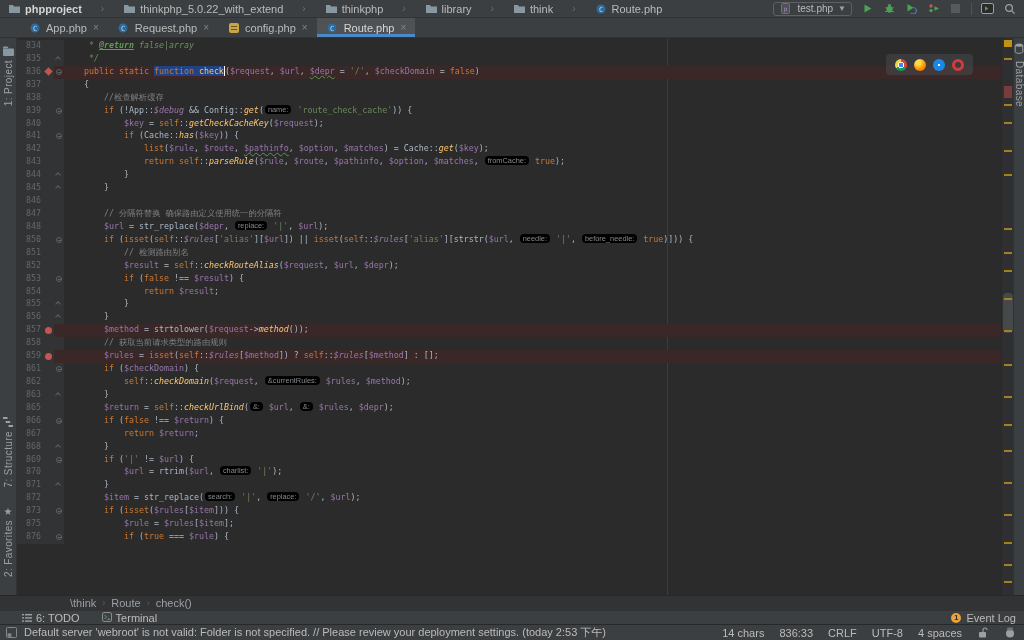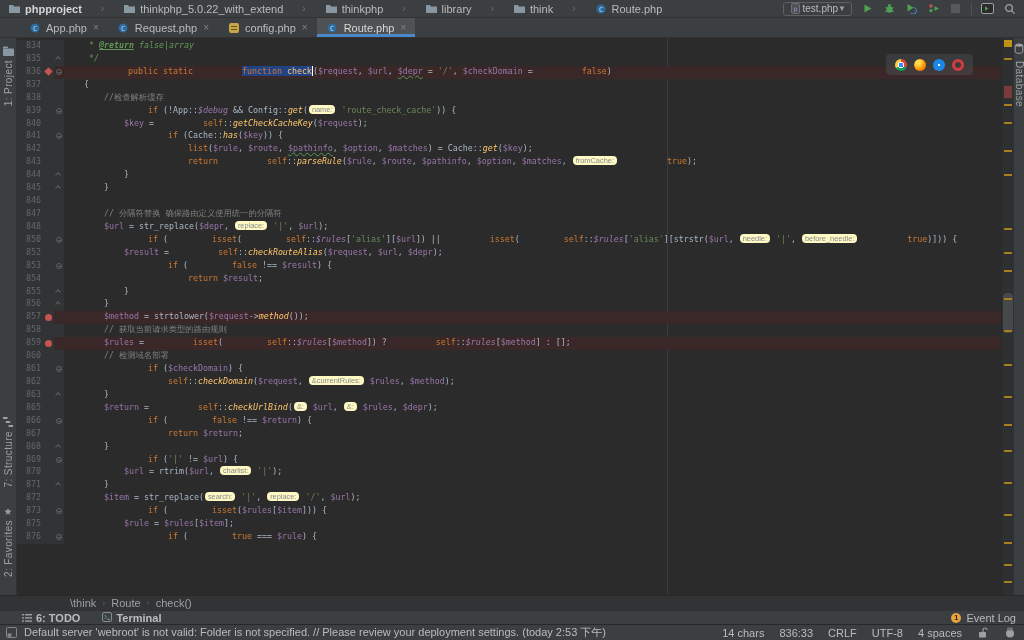--- a/index.html
+++ b/index.html
@@ -6,21 +6,21 @@
   html,body { background:#1e1e1e; }
   .app { position:relative; width:1024px; height:640px; background:#2B2B2B; font-family:"Liberation Sans",sans-serif; overflow:hidden; user-select:none; }
 
   
   .navbar { height:18px; background:#3C3F41; border-bottom:1px solid #323232; display:flex; align-items:center; padding:0 8px 0 8px; }
   .crumbs { display:flex; align-items:center; gap:17px; font-size:11px; color:#BBBBBB; white-space:nowrap; }
   .crumb { display:inline-flex; align-items:center; gap:4px; cursor:pointer; }
   .crumb.bold .crumb-label { font-weight:bold; color:#D5D5D5; }
   .crumb-sep { color:#6E6E6E; font-size:10px; margin:0 2px; }
   .nav-right { margin-left:auto; display:flex; align-items:center; gap:9px; }
-  .run-config { display:flex; align-items:center; border:1px solid #5E6163; border-radius:3px; height:14px; padding:0 5px; font-size:10px; color:#BBBBBB; }
+  .run-config { display:flex; align-items:center; gap:5px; border:1px solid #5E6163; border-radius:3px; height:14px; padding:0 5px; font-size:10px; color:#BBBBBB; }
   .run-config .dd { font-size:8px; color:#9DA0A3; }
   .nav-ico { display:inline-flex; align-items:center; justify-content:center; width:13px; height:13px; }
   .nav-div { width:1px; height:12px; background:#515355; }
   .stop-dim { opacity:.55; }
 
   
   .tabbar { height:20px; background:#3C3F41; border-bottom:1px solid #323232; display:flex; align-items:stretch; padding-left:19px; }
   .tab { display:flex; align-items:center; gap:5px; padding:0 9px; font-size:11px; color:#BBBBBB; cursor:pointer; position:relative; }
   .tab .tab-close { color:#7E8486; font-size:10px; margin-left:1px; }
   .tab.active { background:#4E5254; box-shadow:inset 0 -3px 0 #4A88C7; color:#D8D8D8; }
@@ -47,33 +47,33 @@
   .code-line.hl .code, .code-line.hl .fold-slot { background:#3A2828; }
   .bp { position:absolute; left:1px; top:2.5px; width:7px; height:7px; background:#C75450; }
   .bp.circle { border-radius:50%; }
   .bp.diamond { transform:rotate(45deg) scale(.85); }
   .fold { position:absolute; left:2px; }
   .fold.fs { top:3px; width:6px; height:6px; border:1px solid #5F6265; border-radius:50%; }
   .fold.fs::after { content:""; position:absolute; left:1px; top:2px; width:3px; height:1px; background:#5F6265; }
   .fold.fe { top:4px; width:4px; height:4px; border-left:1px solid #5F6265; border-top:1px solid #5F6265; transform:rotate(45deg); }
 
   
-  .tk.k  { color:#CC7832;margin-left:44px; }
+  .tk.k  { color:#CC7832; }
   .tk.v  { color:#9876AA; }
   .tk.vi { color:#9876AA; font-style:italic; }
   .tk.s  { color:#6A8759; }
   .tk.c  { color:#808080; }
   .tk.d  { color:#629755; font-style:italic; }
   .tk.dt { color:#629755; font-style:italic; font-weight:bold; text-decoration:underline; }
   .tk.fn { color:#FFC66D; font-style:italic; }
   .tk.fd { color:#FFC66D; }
   .tk.t  { color:#A9B7C6; }
   .tk.sel { background:#214283; }
   .tk.typo { text-decoration:underline wavy #549954; text-decoration-thickness:1px; }
-  .tk.h { display:inline-block; background:#fef9c3; color:#868A8E; border-radius:4px; font-size:7.4px; line-height:9px; padding:0 3px; margin:0 1px; transform:translateY(-1px); font-family:"Liberation Sans",sans-serif;text-align:center; }
+  .tk.h { display:inline-block; background:#000000; color:#868A8E; border-radius:4px; font-size:7.4px; line-height:9px; padding:0 3px; margin:0 1px; transform:translateY(-1px); font-family:"Liberation Sans",sans-serif;text-align:center; }
   .caret { display:inline-block; width:1px; height:10px; background:#FFFFFF; vertical-align:-2px; }
 
   
   .browser-bar { position:absolute; top:16px; right:28px; height:21px; background:rgba(73,75,77,.5); border-radius:4px; display:flex; align-items:center; gap:7px; padding:0 9px; }
   .bicon { width:12px; height:12px; border-radius:50%; cursor:pointer; }
   .bicon.chrome { background:radial-gradient(circle at 50% 50%, #4285F4 0 30%, #FFFFFF 30% 38%, rgba(0,0,0,0) 38%), conic-gradient(#DB4437 0 33%, #0F9D58 33% 66%, #FFCD40 66% 100%); }
   .bicon.firefox { background:radial-gradient(circle at 35% 30%, #FFDB4D 0 20%, #FF9500 55%, #D96000 100%); }
   .bicon.safari { background:radial-gradient(circle at 50% 50%, #E8F4FD 0 18%, #1B88E7 18%); }
   .bicon.opera { background:transparent; border:3px solid #D23C3F; width:12px; height:12px; }
 
@@ -84,21 +84,21 @@
   .smark.err { background:#7A3B3B; height:12px; }
   .sthumb { position:absolute; left:1px; width:10px; height:40px; background:#4A4D4F; border-radius:4px; opacity:.85; }
 
   
   .bcrumbs { height:15px; background:#313335; border-top:1px solid #282828; display:flex; align-items:center; padding-left:70px; gap:6px; font-size:11px; color:#9DA0A3; }
   .bcrumb { cursor:pointer; }
   .bcrumb-sep { color:#5F6265; font-size:9px; }
 
   
   .twbar { height:14px; background:#3C3F41; border-top:1px solid #323232; display:flex; align-items:center; font-size:11px; color:#BBBBBB; padding:0 8px 0 22px; }
-  .twbtn { display:flex; align-items:center; gap:4px; margin-right:22px; cursor:pointer;font-weight:bold; }
+  .twbtn { display:flex; align-items:center; gap:4px; margin-right:22px; cursor:pointer; }
   .tw-right { margin-left:auto; display:flex; align-items:center; gap:5px; cursor:pointer; }
   .badge { width:10px; height:10px; border-radius:50%; background:#E8A33D; color:#2B2B2B; font-size:7.5px; font-weight:bold; display:flex; align-items:center; justify-content:center; }
 
   
   .statusbar { height:16px; background:#3C3F41; border-top:1px solid #282828; display:flex; align-items:center; font-size:11px; color:#BBBBBB; padding:0 8px 0 5px; }
   .sb-msg { margin-left:7px; flex:1; white-space:nowrap; overflow:hidden; text-overflow:ellipsis; color:#BBBBBB; }
   .sb-right { display:flex; align-items:flex-end; gap:15px; margin-left:12px; }
   .sb-item { cursor:pointer; white-space:nowrap; }
   .sb-ico { display:inline-flex; width:12px; height:12px; align-items:center; justify-content:center; cursor:pointer; }
 </style>
@@ -312,29 +312,29 @@
           <div class="code-line"><div class="lnum">840</div><div class="bp-slot"></div><div class="fold-slot"></div><div class="code"><span class="tk t">            </span><span class="tk v">$key</span><span class="tk t"> = </span><span class="tk k">self</span><span class="tk t">::</span><span class="tk fn">getCheckCacheKey</span><span class="tk t">(</span><span class="tk v">$request</span><span class="tk t">);</span></div></div>
           <div class="code-line"><div class="lnum">841</div><div class="bp-slot"></div><div class="fold-slot"><span class="fold fs"></span></div><div class="code"><span class="tk t">            </span><span class="tk k">if</span><span class="tk t"> (Cache::</span><span class="tk fn">has</span><span class="tk t">(</span><span class="tk v">$key</span><span class="tk t">)) {</span></div></div>
           <div class="code-line"><div class="lnum">842</div><div class="bp-slot"></div><div class="fold-slot"></div><div class="code"><span class="tk t">                </span><span class="tk k">list</span><span class="tk t">(</span><span class="tk v">$rule</span><span class="tk t">, </span><span class="tk v">$route</span><span class="tk t">, </span><span class="tk v typo">$pathinfo</span><span class="tk t">, </span><span class="tk v">$option</span><span class="tk t">, </span><span class="tk v">$matches</span><span class="tk t">) = Cache::</span><span class="tk fn">get</span><span class="tk t">(</span><span class="tk v">$key</span><span class="tk t">);</span></div></div>
           <div class="code-line"><div class="lnum">843</div><div class="bp-slot"></div><div class="fold-slot"></div><div class="code"><span class="tk t">                </span><span class="tk k">return</span><span class="tk t"> </span><span class="tk k">self</span><span class="tk t">::</span><span class="tk fn">parseRule</span><span class="tk t">(</span><span class="tk v">$rule</span><span class="tk t">, </span><span class="tk v">$route</span><span class="tk t">, </span><span class="tk v">$pathinfo</span><span class="tk t">, </span><span class="tk v">$option</span><span class="tk t">, </span><span class="tk v">$matches</span><span class="tk t">, </span><span class="tk h">fromCache:</span><span class="tk t"> </span><span class="tk k">true</span><span class="tk t">);</span></div></div>
           <div class="code-line"><div class="lnum">844</div><div class="bp-slot"></div><div class="fold-slot"><span class="fold fe"></span></div><div class="code"><span class="tk t">            }</span></div></div>
           <div class="code-line"><div class="lnum">845</div><div class="bp-slot"></div><div class="fold-slot"><span class="fold fe"></span></div><div class="code"><span class="tk t">        }</span></div></div>
           <div class="code-line"><div class="lnum">846</div><div class="bp-slot"></div><div class="fold-slot"></div><div class="code"></div></div>
           <div class="code-line"><div class="lnum">847</div><div class="bp-slot"></div><div class="fold-slot"></div><div class="code"><span class="tk c">        // 分隔符替换 确保路由定义使用统一的分隔符</span></div></div>
           <div class="code-line"><div class="lnum">848</div><div class="bp-slot"></div><div class="fold-slot"></div><div class="code"><span class="tk t">        </span><span class="tk v">$url</span><span class="tk t"> = str_replace(</span><span class="tk v">$depr</span><span class="tk t">, </span><span class="tk h">replace:</span><span class="tk t"> </span><span class="tk s">'|'</span><span class="tk t">, </span><span class="tk v">$url</span><span class="tk t">);</span></div></div>
           <div class="code-line"><div class="lnum">850</div><div class="bp-slot"></div><div class="fold-slot"><span class="fold fs"></span></div><div class="code"><span class="tk t">        </span><span class="tk k">if</span><span class="tk t"> (</span><span class="tk k">isset</span><span class="tk t">(</span><span class="tk k">self</span><span class="tk t">::</span><span class="tk vi">$rules</span><span class="tk t">[</span><span class="tk s">'alias'</span><span class="tk t">][</span><span class="tk v">$url</span><span class="tk t">]) || </span><span class="tk k">isset</span><span class="tk t">(</span><span class="tk k">self</span><span class="tk t">::</span><span class="tk vi">$rules</span><span class="tk t">[</span><span class="tk s">'alias'</span><span class="tk t">][strstr(</span><span class="tk v">$url</span><span class="tk t">, </span><span class="tk h">needle:</span><span class="tk t"> </span><span class="tk s">'|'</span><span class="tk t">, </span><span class="tk h">before_needle:</span><span class="tk t"> </span><span class="tk k">true</span><span class="tk t">)])) {</span></div></div>
+          <div class="code-line"><div class="lnum">851</div><div class="bp-slot"></div><div class="fold-slot"></div><div class="code"><span class="tk c">            // 检测路由别名</span></div></div>
           <div class="code-line"><div class="lnum">852</div><div class="bp-slot"></div><div class="fold-slot"></div><div class="code"><span class="tk t">            </span><span class="tk v">$result</span><span class="tk t"> = </span><span class="tk k">self</span><span class="tk t">::</span><span class="tk fn">checkRouteAlias</span><span class="tk t">(</span><span class="tk v">$request</span><span class="tk t">, </span><span class="tk v">$url</span><span class="tk t">, </span><span class="tk v">$depr</span><span class="tk t">);</span></div></div>
           <div class="code-line"><div class="lnum">853</div><div class="bp-slot"></div><div class="fold-slot"><span class="fold fs"></span></div><div class="code"><span class="tk t">            </span><span class="tk k">if</span><span class="tk t"> (</span><span class="tk k">false</span><span class="tk t"> !== </span><span class="tk v">$result</span><span class="tk t">) {</span></div></div>
           <div class="code-line"><div class="lnum">854</div><div class="bp-slot"></div><div class="fold-slot"></div><div class="code"><span class="tk t">                </span><span class="tk k">return</span><span class="tk t"> </span><span class="tk v">$result</span><span class="tk t">;</span></div></div>
           <div class="code-line"><div class="lnum">855</div><div class="bp-slot"></div><div class="fold-slot"><span class="fold fe"></span></div><div class="code"><span class="tk t">            }</span></div></div>
           <div class="code-line"><div class="lnum">856</div><div class="bp-slot"></div><div class="fold-slot"><span class="fold fe"></span></div><div class="code"><span class="tk t">        }</span></div></div>
           <div class="code-line hl"><div class="lnum">857</div><div class="bp-slot"><span class="bp circle"></span></div><div class="fold-slot"></div><div class="code"><span class="tk t">        </span><span class="tk v">$method</span><span class="tk t"> = strtolower(</span><span class="tk v">$request</span><span class="tk t">-&gt;</span><span class="tk fn">method</span><span class="tk t">());</span></div></div>
           <div class="code-line"><div class="lnum">858</div><div class="bp-slot"></div><div class="fold-slot"></div><div class="code"><span class="tk c">        // 获取当前请求类型的路由规则</span></div></div>
           <div class="code-line hl"><div class="lnum">859</div><div class="bp-slot"><span class="bp circle"></span></div><div class="fold-slot"></div><div class="code"><span class="tk t">        </span><span class="tk v">$rules</span><span class="tk t"> = </span><span class="tk k">isset</span><span class="tk t">(</span><span class="tk k">self</span><span class="tk t">::</span><span class="tk vi">$rules</span><span class="tk t">[</span><span class="tk v">$method</span><span class="tk t">]) ? </span><span class="tk k">self</span><span class="tk t">::</span><span class="tk vi">$rules</span><span class="tk t">[</span><span class="tk v">$method</span><span class="tk t">] : [];</span></div></div>
-          <div class="code-line"><div class="lnum">860</div><div class="bp-slot"></div><div class="fold-slot"></div><div class="code"><span class="tk c">        // 检测域名部署</span></div></div>
           <div class="code-line"><div class="lnum">861</div><div class="bp-slot"></div><div class="fold-slot"><span class="fold fs"></span></div><div class="code"><span class="tk t">        </span><span class="tk k">if</span><span class="tk t"> (</span><span class="tk v">$checkDomain</span><span class="tk t">) {</span></div></div>
           <div class="code-line"><div class="lnum">862</div><div class="bp-slot"></div><div class="fold-slot"></div><div class="code"><span class="tk t">            </span><span class="tk k">self</span><span class="tk t">::</span><span class="tk fn">checkDomain</span><span class="tk t">(</span><span class="tk v">$request</span><span class="tk t">, </span><span class="tk h">&amp;currentRules:</span><span class="tk t"> </span><span class="tk v">$rules</span><span class="tk t">, </span><span class="tk v">$method</span><span class="tk t">);</span></div></div>
           <div class="code-line"><div class="lnum">863</div><div class="bp-slot"></div><div class="fold-slot"><span class="fold fe"></span></div><div class="code"><span class="tk t">        }</span></div></div>
           <div class="code-line"><div class="lnum">865</div><div class="bp-slot"></div><div class="fold-slot"></div><div class="code"><span class="tk t">        </span><span class="tk v">$return</span><span class="tk t"> = </span><span class="tk k">self</span><span class="tk t">::</span><span class="tk fn">checkUrlBind</span><span class="tk t">(</span><span class="tk h">&amp;:</span><span class="tk t"> </span><span class="tk v">$url</span><span class="tk t">, </span><span class="tk h">&amp;:</span><span class="tk t"> </span><span class="tk v">$rules</span><span class="tk t">, </span><span class="tk v">$depr</span><span class="tk t">);</span></div></div>
           <div class="code-line"><div class="lnum">866</div><div class="bp-slot"></div><div class="fold-slot"><span class="fold fs"></span></div><div class="code"><span class="tk t">        </span><span class="tk k">if</span><span class="tk t"> (</span><span class="tk k">false</span><span class="tk t"> !== </span><span class="tk v">$return</span><span class="tk t">) {</span></div></div>
           <div class="code-line"><div class="lnum">867</div><div class="bp-slot"></div><div class="fold-slot"></div><div class="code"><span class="tk t">            </span><span class="tk k">return</span><span class="tk t"> </span><span class="tk v">$return</span><span class="tk t">;</span></div></div>
           <div class="code-line"><div class="lnum">868</div><div class="bp-slot"></div><div class="fold-slot"><span class="fold fe"></span></div><div class="code"><span class="tk t">        }</span></div></div>
           <div class="code-line"><div class="lnum">869</div><div class="bp-slot"></div><div class="fold-slot"><span class="fold fs"></span></div><div class="code"><span class="tk t">        </span><span class="tk k">if</span><span class="tk t"> (</span><span class="tk s">'|'</span><span class="tk t"> != </span><span class="tk v">$url</span><span class="tk t">) {</span></div></div>
           <div class="code-line"><div class="lnum">870</div><div class="bp-slot"></div><div class="fold-slot"></div><div class="code"><span class="tk t">            </span><span class="tk v">$url</span><span class="tk t"> = rtrim(</span><span class="tk v">$url</span><span class="tk t">, </span><span class="tk h">charlist:</span><span class="tk t"> </span><span class="tk s">'|'</span><span class="tk t">);</span></div></div>
           <div class="code-line"><div class="lnum">871</div><div class="bp-slot"></div><div class="fold-slot"><span class="fold fe"></span></div><div class="code"><span class="tk t">        }</span></div></div>

